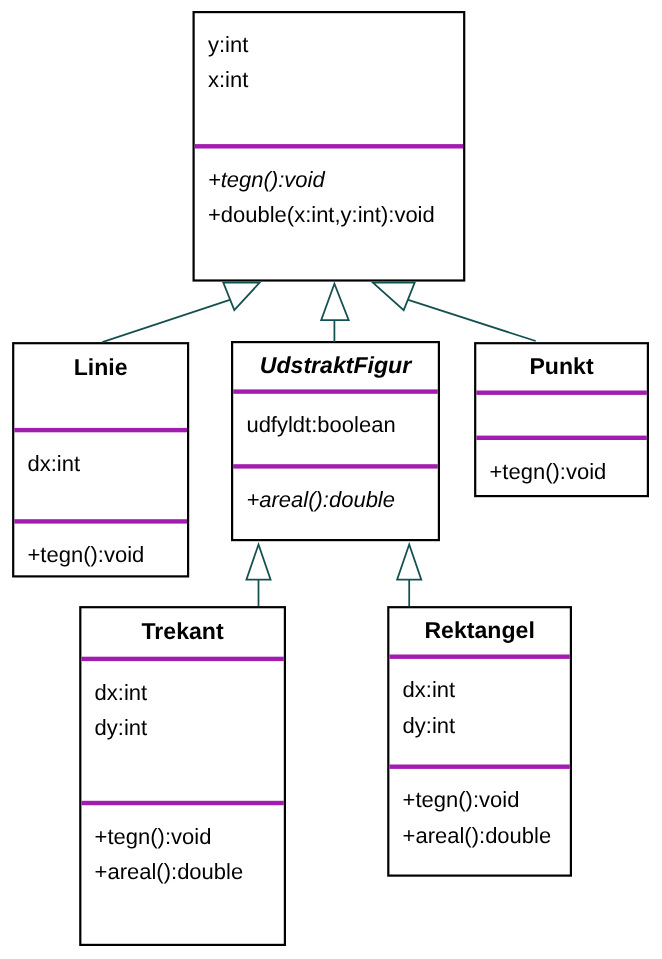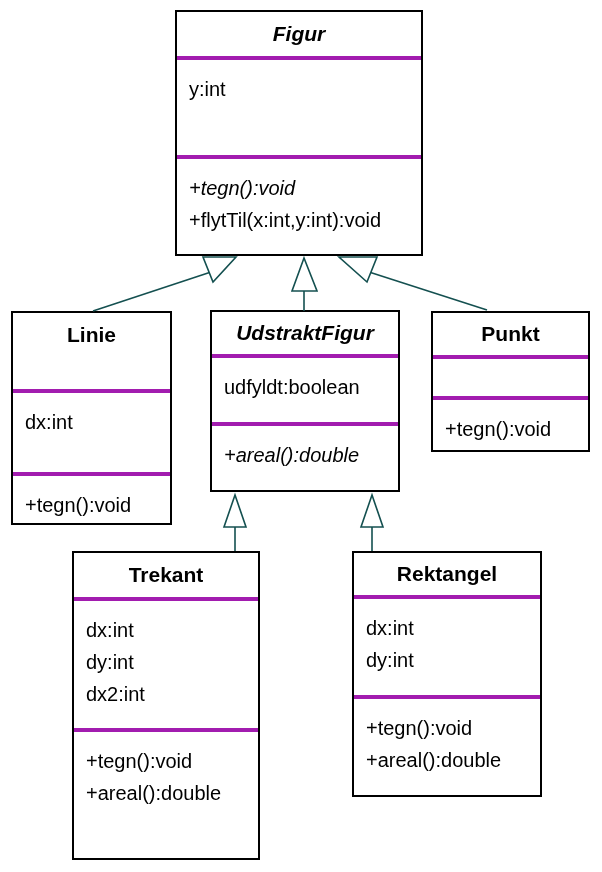--- a/index.html
+++ b/index.html
@@ -77,21 +77,21 @@
   #box-udstrakt   .attrs       { height: 64px; }
 
   #box-punkt      { left: 431px; top: 311px; width: 159px; height: 141px; justify-content: center; }
   #box-punkt      .class-title { height: 42px; }
   #box-punkt      .attrs       { height: 27px; padding-top: 0; }
 
   #box-trekant    { left:  72px; top: 551px; width: 188px; height: 309px; }
   #box-trekant    .class-title { height: 44px; }
   #box-trekant    .attrs       { height: 160px; }
 
-  #box-rektangel  { left: 352px; top: 551px; width: 190px; height: 246px; }
+  #box-rektangel  { left: 352px; top: 551px; width: 168px; height: 246px; }
   #box-rektangel  .class-title { height: 42px; }
   #box-rektangel  .attrs       { height: 98px; }
 </style>
 </head>
 <body>
 
 <div id="canvas">
 
   <svg id="relations-layer" viewBox="0 0 602 872" xmlns="http://www.w3.org/2000/svg">
     <g stroke="#145050" stroke-width="1.6" fill="none">
@@ -109,27 +109,27 @@
     <g stroke="#145050" stroke-width="1.6" fill="#ffffff">
       <polygon points="203,257 236,257 213,282"></polygon>
       <polygon points="304,258 292,291 317,291"></polygon>
       <polygon points="339,257 377,257 367,282"></polygon>
       <polygon points="235,495 224,527 246,527"></polygon>
       <polygon points="372,495 361,527 383,527"></polygon>
     </g>
   </svg>
 
   <div class="class-box" id="box-figur">
-    <div class="compartment class-title abstract-name">Figur</div>
     <div class="compartment member-list attrs">
       <div class="member">y:int</div>
+      <div class="member">x:int</div>
     </div>
     <div class="compartment member-list methods">
       <div class="member abstract-method">+tegn():void</div>
-      <div class="member">+flytTil(x:int,y:int):void</div>
+      <div class="member">+double(x:int,y:int):void</div>
     </div>
   </div>
 
   <div class="class-box" id="box-linie">
     <div class="compartment class-title">Linie</div>
     <div class="compartment member-list attrs">
       <div class="member">dx:int</div>
       <div class="member">dy:int</div>
     </div>
     <div class="compartment member-list methods">
@@ -153,21 +153,20 @@
     <div class="compartment member-list methods">
       <div class="member">+tegn():void</div>
     </div>
   </div>
 
   <div class="class-box" id="box-trekant">
     <div class="compartment class-title">Trekant</div>
     <div class="compartment member-list attrs">
       <div class="member">dx:int</div>
       <div class="member">dy:int</div>
-      <div class="member">dx2:int</div>
     </div>
     <div class="compartment member-list methods">
       <div class="member">+tegn():void</div>
       <div class="member">+areal():double</div>
     </div>
   </div>
 
   <div class="class-box" id="box-rektangel">
     <div class="compartment class-title">Rektangel</div>
     <div class="compartment member-list attrs">

